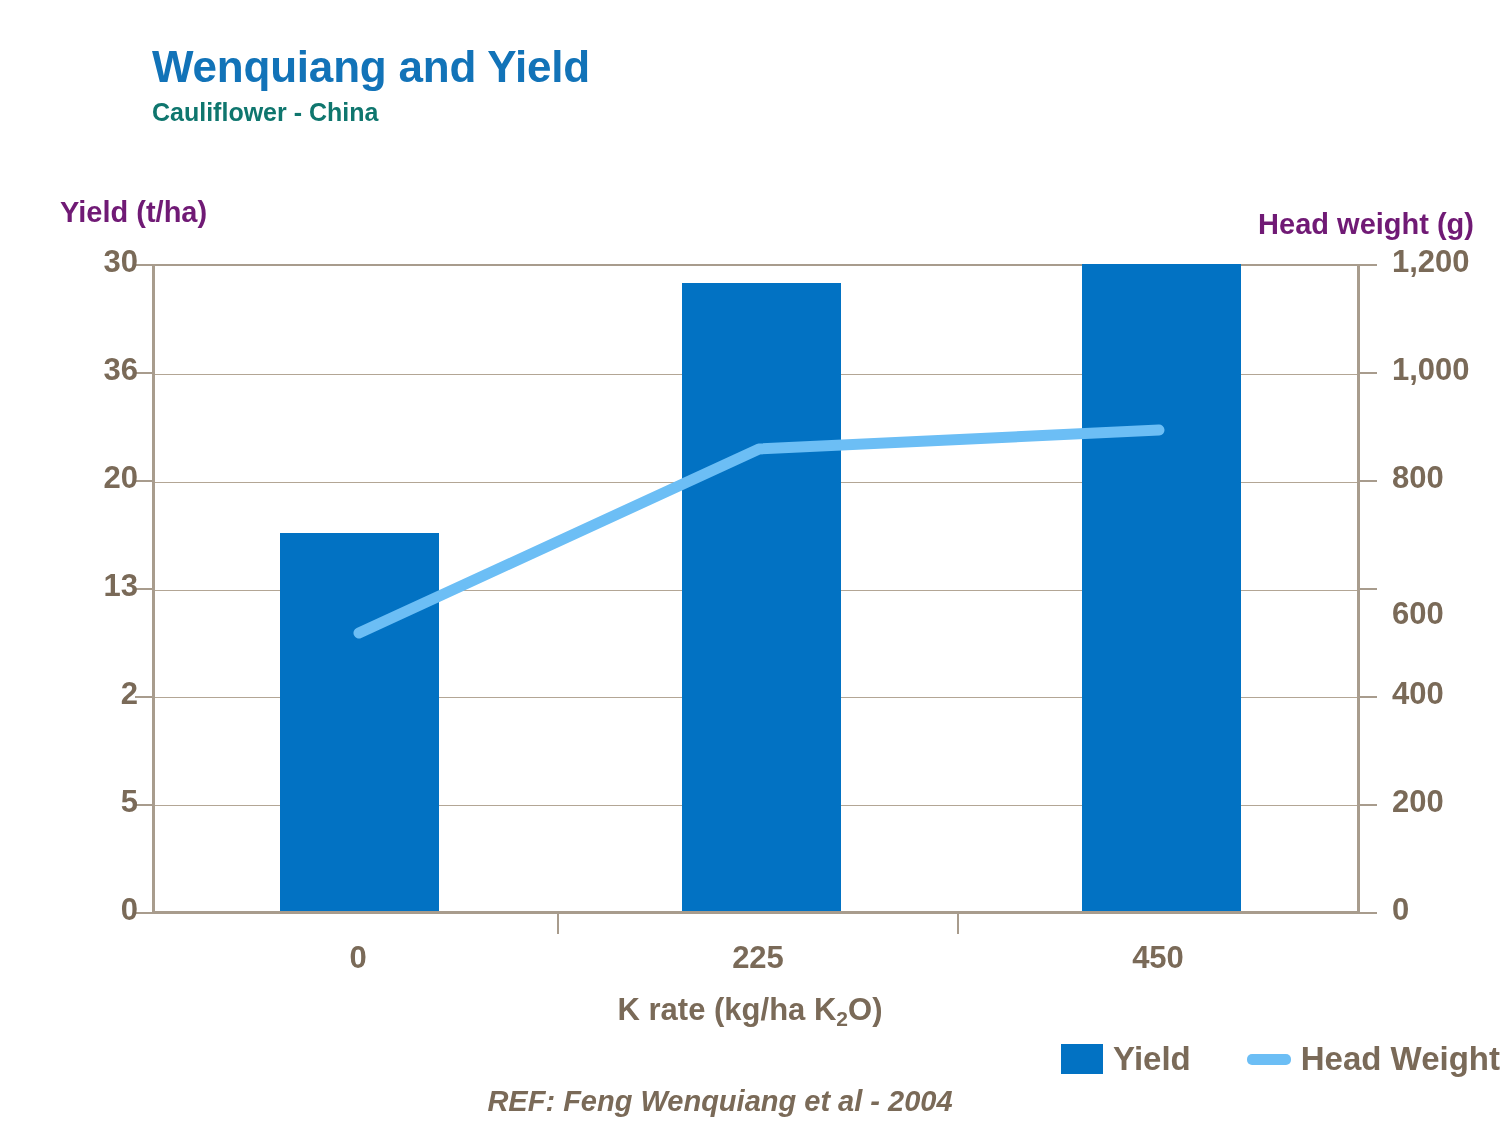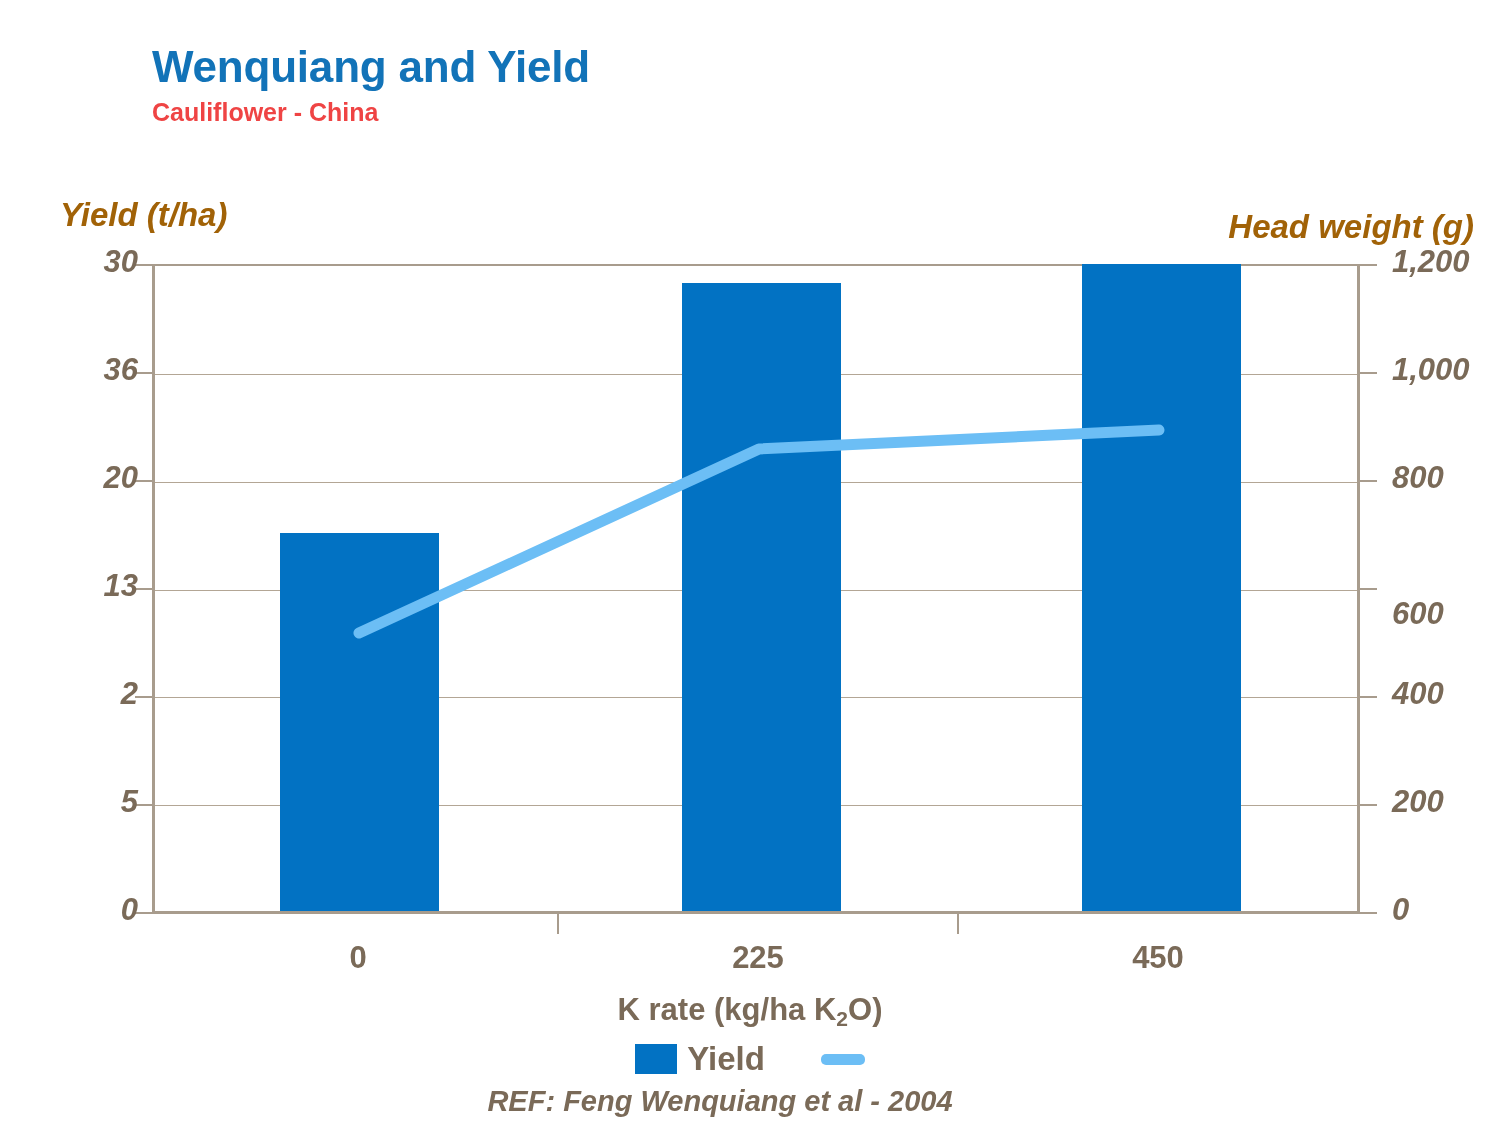--- a/index.html
+++ b/index.html
@@ -25,33 +25,32 @@
     font-size: 44px;
     font-weight: bold;
     color: #1273B8;
     line-height: 1.05;
     letter-spacing: -0.2px;
     white-space: nowrap;
   }
   #chart-subtitle {
     font-size: 25px;
     font-weight: bold;
-    color: #ef4444;
+    color: #0f766e;
     margin-top: 8px;
     white-space: nowrap;
   }
 
   
   .axis-title {
     position: absolute;
-    font-size: 33px;
-    font-weight: bold;
-    color: #a16207;
-    white-space: nowrap;
-    font-style: italic;
+    font-size: 29px;
+    font-weight: bold;
+    color: #701a75;
+    white-space: nowrap;
   }
   #y-left-title { left: 60px; top: 196px; }
   #y-right-title { right: 26px; top: 208px; }
 
   
   #plot-area {
     position: absolute;
     left: 152px;
     top: 264px;
     width: 1208px;
@@ -93,21 +92,20 @@
     overflow: visible;
   }
 
   
   .tick-label {
     position: absolute;
     font-size: 31px;
     font-weight: bold;
     color: #7A6A58;
     white-space: nowrap;
-    font-style: italic;
   }
   .tick-left  { right: 1362px; text-align: right; }
   .tick-right { left: 1392px;  text-align: left;  }
 
   
   .tickmark {
     position: absolute;
     width: 17px;
     height: 2px;
     background: #A89C8D;
@@ -152,21 +150,21 @@
     top: 6px;
   }
 
   
   #legend {
     position: absolute;
     top: 1040px;
     left: 0;
     width: 1500px;
     display: flex;
-    justify-content: center;
+    justify-content: flex-end;
     gap: 56px;
     align-items: center;
   }
   .legend-item {
     display: flex;
     align-items: center;
     gap: 10px;
   }
   .legend-swatch-bar {
     width: 42px;
@@ -276,16 +274,17 @@
 
 <div id="x-axis-title"><span>K rate (kg/ha K</span><sub>2</sub><span>O)</span></div>
 
 <div id="legend">
   <div class="legend-item">
     <span class="legend-swatch-bar"></span>
     <span class="legend-text">Yield</span>
   </div>
   <div class="legend-item">
     <span class="legend-swatch-line"></span>
+    <span class="legend-text">Head Weight</span>
   </div>
 </div>
 
 <div id="reference">REF: Feng Wenquiang et al - 2004</div>
 
 </body></html>

